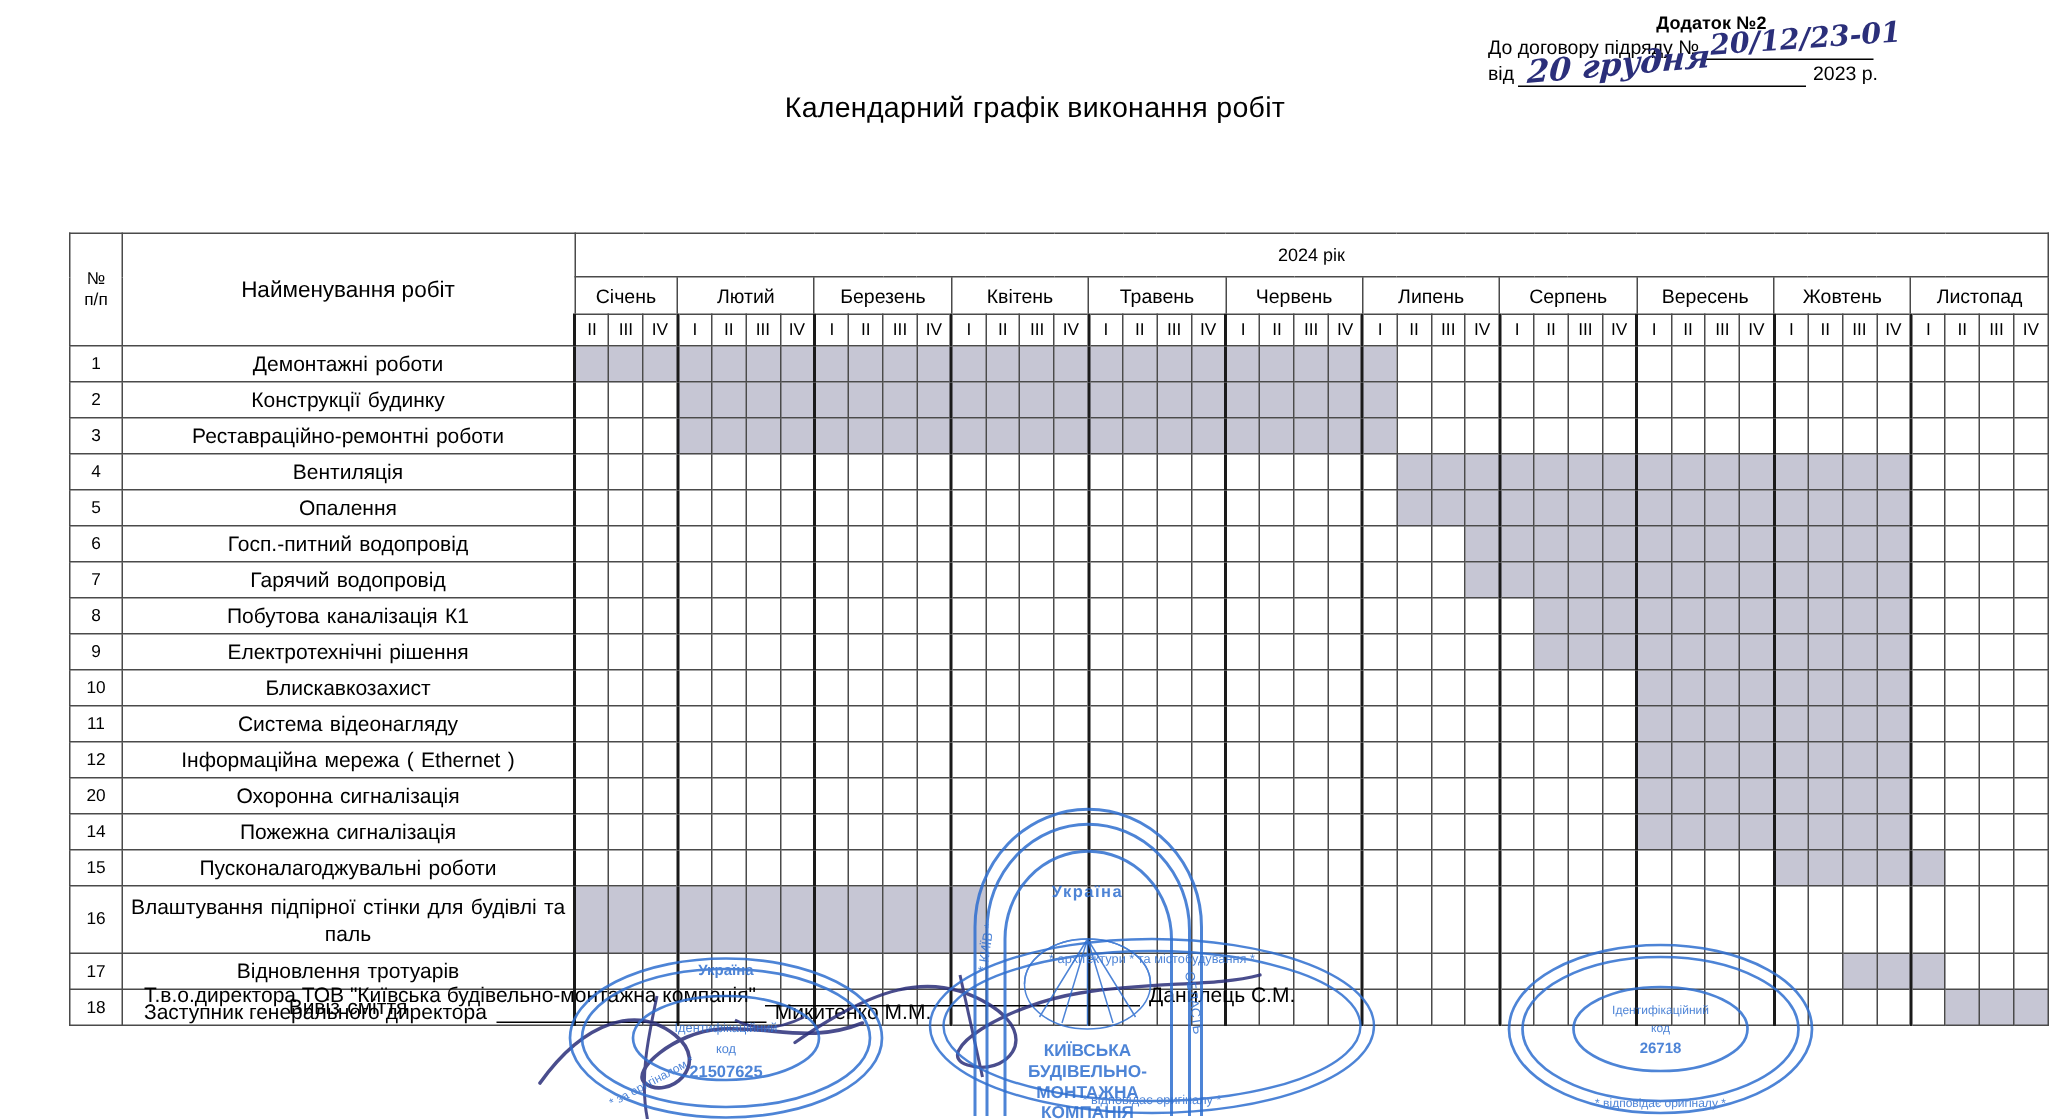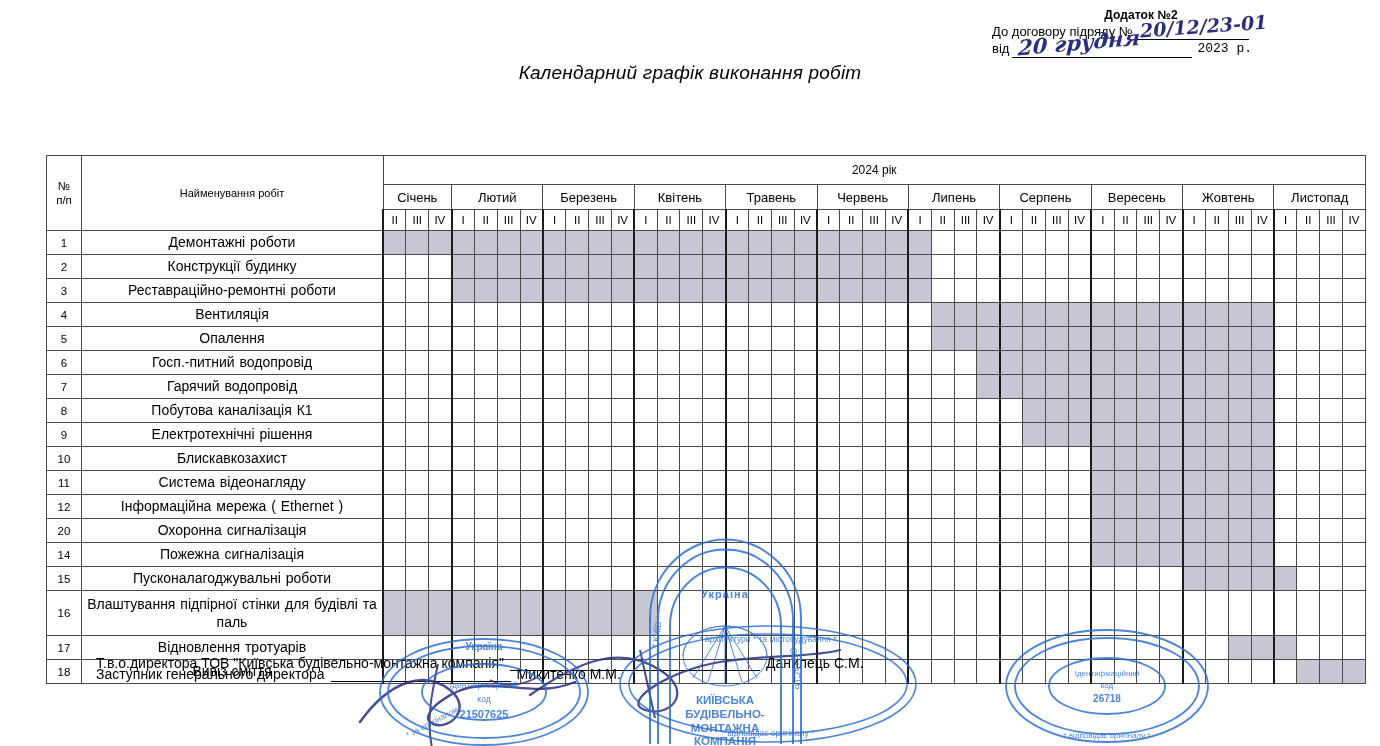--- a/index.html
+++ b/index.html
@@ -58,30 +58,29 @@
     font-family:"DejaVu Serif", serif;
     font-style:italic;
     color:#2b2f7a;
     font-size:21px;
     font-weight:bold;
     position:absolute;
     bottom:0px; left:6px;
     transform:rotate(-5deg) skewX(-8deg);
     white-space:nowrap;
   }
-  .ref-year{font-size:13px;padding-left:2px;font-family:Liberation Mono, monospace;}
+  .ref-year{font-size:13px;padding-left:2px;}
 
   
   .doc-title{
     position:absolute;
     top:62px; left:0; width:100%;
     text-align:center;
     font-size:19px;
     letter-spacing:.2px;
-    font-style:italic;
   }
   .doc-subtitle{
     position:absolute;
     top:98px; left:70px; width:1258px;
     text-align:center;
     font-size:14.5px;
     font-weight:bold;
     line-height:1.55;
     word-spacing:2px;
   }
@@ -105,21 +104,21 @@
     vertical-align:middle;
     font-weight:normal;
     background:#fff;
   }
   .outer-l{border-left:2px solid #1a1a1a;}
   .outer-r{border-right:2px solid #1a1a1a;}
   .outer-t{border-top:2px solid #1a1a1a;}
   .outer-b{border-bottom:2px solid #1a1a1a;}
 
   th.num-head{width:34px;font-size:11.5px;line-height:1.25;}
-  th.name-head{width:300px;font-size:11px;}
+  th.name-head{width:300px;font-size:15px;}
   th.year-head{font-size:12px;height:28px;}
   th.month-head{font-size:13px;height:24px;border-left:2px solid #1a1a1a;}
   th.week-head{font-size:11.5px;height:20px;margin-top:20px;}
   th.week-head.wstart{border-left:2px solid #1a1a1a;}
 
   td.rownum{font-size:11.5px;height:23px;}
   td.rowname{
     text-align:left;
     padding-left:5px;
     font-size:14px;

